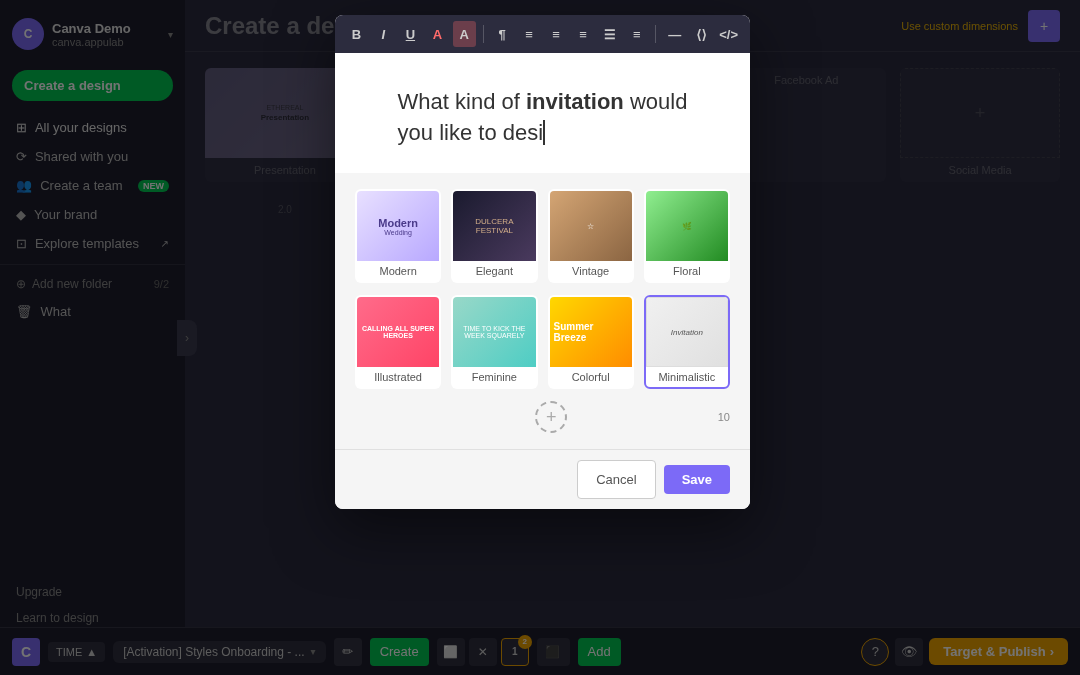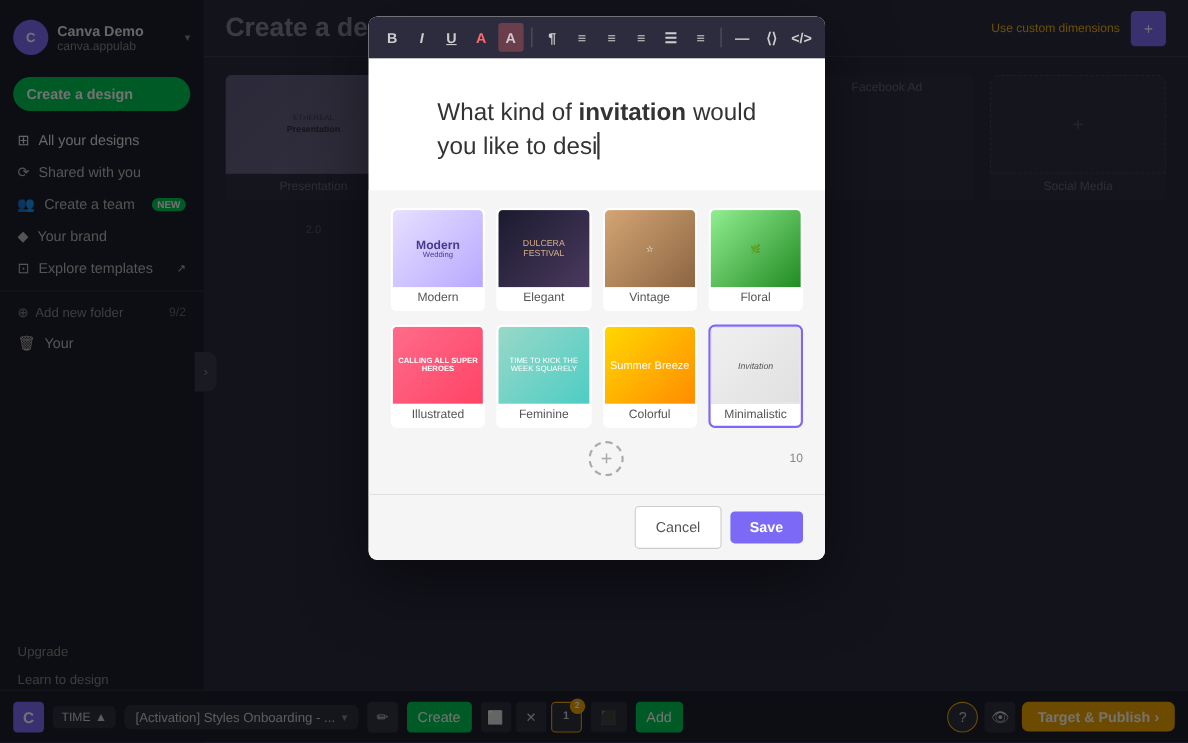--- a/index.html
+++ b/index.html
@@ -222,21 +222,21 @@
   <div class="sidebar-divider"></div>
 
   <div class="folder-section">
     <span>⊕</span>
     <span>Add new folder</span>
     <span class="folder-count">9/2</span>
   </div>
 
   <div class="sidebar-item">
     <span>🗑</span>
-    <span>Your</span>
+    <span>What</span>
   </div>
 
   <div class="sidebar-bottom">
     <div class="sidebar-bottom-item">Upgrade</div>
     <div class="sidebar-bottom-item">Learn to design</div>
     <div class="sidebar-bottom-item">Set design preferences</div>
   </div>
 
   <div class="sidebar-toggle">›</div>
 </div>
@@ -370,21 +370,21 @@
         <div class="style-label">Illustrated</div>
       </div>
       <div class="style-card">
         <div class="style-thumb st-feminine">
           <div style="font-size:7px;color:white;text-align:center;padding:4px;">TIME TO KICK THE WEEK SQUARELY</div>
         </div>
         <div class="style-label">Feminine</div>
       </div>
       <div class="style-card">
         <div class="style-thumb st-colorful">
-          <div style="font-size:10px;color:white;text-align:left;font-weight:normal;padding:4px;">Summer Breeze</div>
+          <div style="font-size:10px;color:white;text-align:left;font-weight:bold;padding:4px;">Summer Breeze</div>
         </div>
         <div class="style-label">Colorful</div>
       </div>
       <div class="style-card selected">
         <div class="style-thumb st-minimalistic">
           <div style="font-size:8px;color:#555;text-align:center;padding:4px;font-style:italic;">Invitation</div>
         </div>
         <div class="style-label">Minimalistic</div>
       </div>
     </div>

